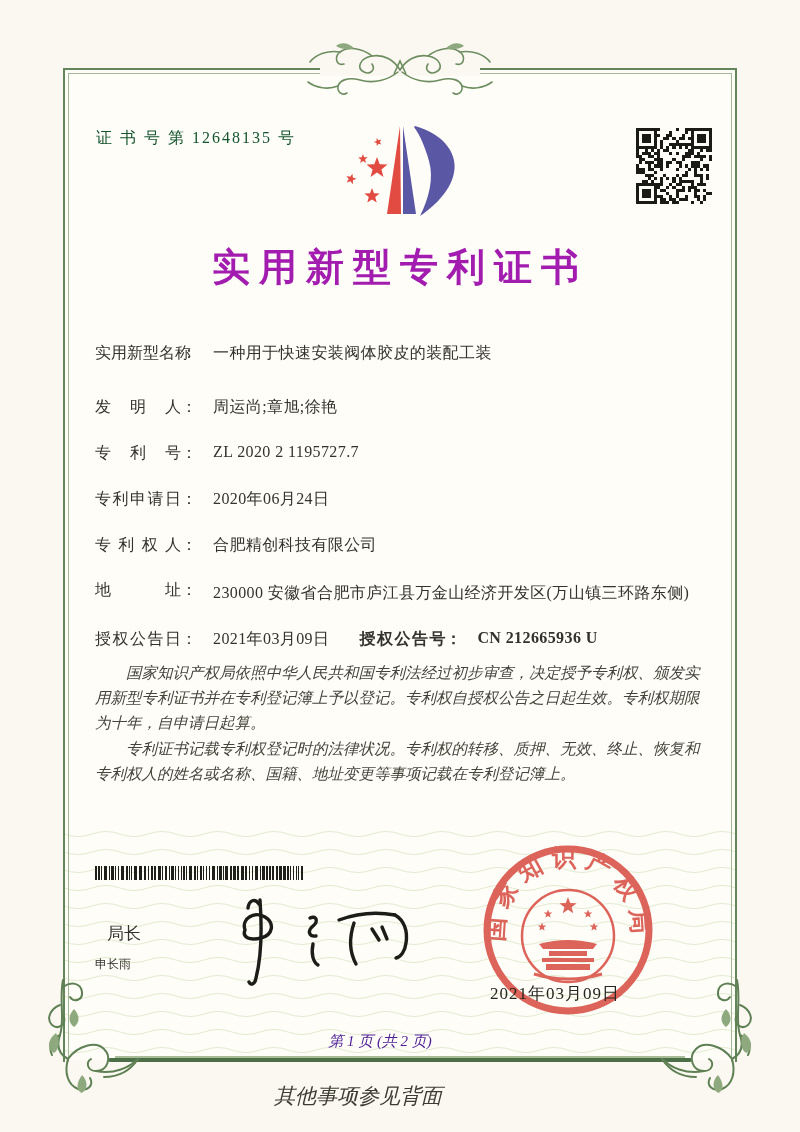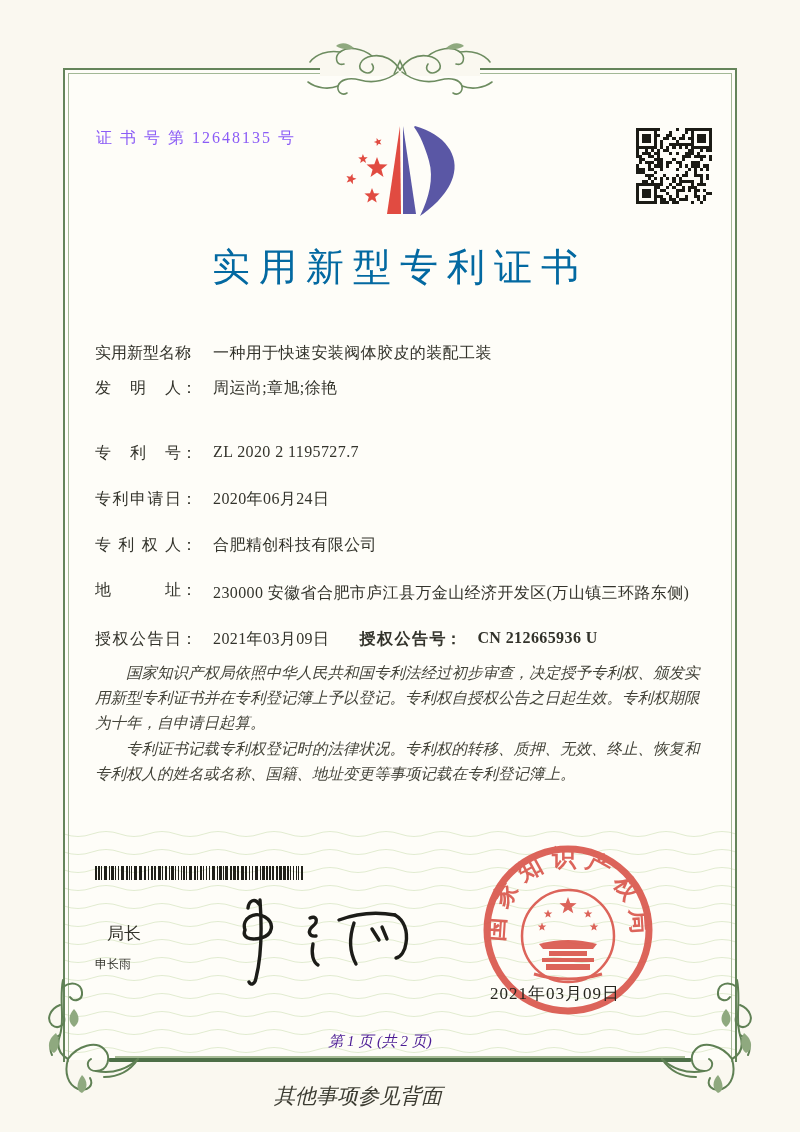--- a/index.html
+++ b/index.html
@@ -22,26 +22,26 @@
   }
   .frame-inner{
     left:68px;top:73px;width:664px;height:989px;
     border-top:1px solid #a3b896;border-left:1px solid #a3b896;border-right:1px solid #a3b896;
     box-sizing:border-box;z-index:2;pointer-events:none;
   }
   .rule-light{left:115px;top:1056px;width:570px;height:2px;background:#a8bc97;z-index:2;}
   .rule-dark{left:108px;top:1058px;width:584px;height:4px;background:#4d6f47;border-radius:2px;z-index:2;}
   .waves-svg{left:64px;top:828px;z-index:1;}
   
-  .cert-no{left:96px;top:128px;font-size:16px;letter-spacing:2px;color:#8b5cf6;z-index:3;}
+  .cert-no{left:96px;top:128px;font-size:16px;letter-spacing:2px;color:#14532d;z-index:3;}
   .logo-svg{left:330px;top:110px;z-index:3;}
   .qr-svg{left:636px;top:128px;z-index:3;}
   .title{
     left:0;width:800px;top:242px;text-align:center;
-    font-size:38px;letter-spacing:9px;font-weight:400;color:#0369a1;z-index:3;
+    font-size:38px;letter-spacing:9px;font-weight:700;color:#a21caf;z-index:3;
   }
   
   .frow{left:95px;font-size:16px;z-index:3;white-space:nowrap;}
   .flabel{display:inline-block;width:86px;text-align:justify;text-align-last:justify;vertical-align:top;}
   .fcolon{display:inline-block;width:16px;vertical-align:top;}
   .fval{margin-left:16px;letter-spacing:0.4px;vertical-align:top;}
   .fval-wrap{display:inline-block;width:512px;white-space:normal;line-height:25px;}
   .fgroup2{margin-left:26px;font-weight:bold;}
   
   .paras{left:95px;top:660px;width:618px;z-index:3;font-size:15.5px;line-height:25.2px;
@@ -450,21 +450,21 @@
       <rect x="13" y="24" width="1" height="1" fill="#1b1b15"></rect>
       <rect x="18" y="24" width="1" height="1" fill="#1b1b15"></rect>
       <rect x="21" y="24" width="1" height="1" fill="#1b1b15"></rect>
     </svg>
 
   <div class="abs title">实用新型专利证书</div>
 
   <div class="abs frow" style="top:343px">
     <span class="flabel">实用新型名称</span><span class="fcolon">：</span><span class="fval">一种用于快速安装阀体胶皮的装配工装</span>
   </div>
-  <div class="abs frow" style="top:378px">
+  <div class="abs frow" style="top:397px">
     <span class="flabel">发明人</span><span class="fcolon">：</span><span class="fval">周运尚;章旭;徐艳</span>
   </div>
   <div class="abs frow" style="top:443px">
     <span class="flabel">专利号</span><span class="fcolon">：</span><span class="fval">ZL 2020 2 1195727.7</span>
   </div>
   <div class="abs frow" style="top:489px">
     <span class="flabel">专利申请日</span><span class="fcolon">：</span><span class="fval">2020年06月24日</span>
   </div>
   <div class="abs frow" style="top:535px">
     <span class="flabel">专利权人</span><span class="fcolon">：</span><span class="fval">合肥精创科技有限公司</span>

